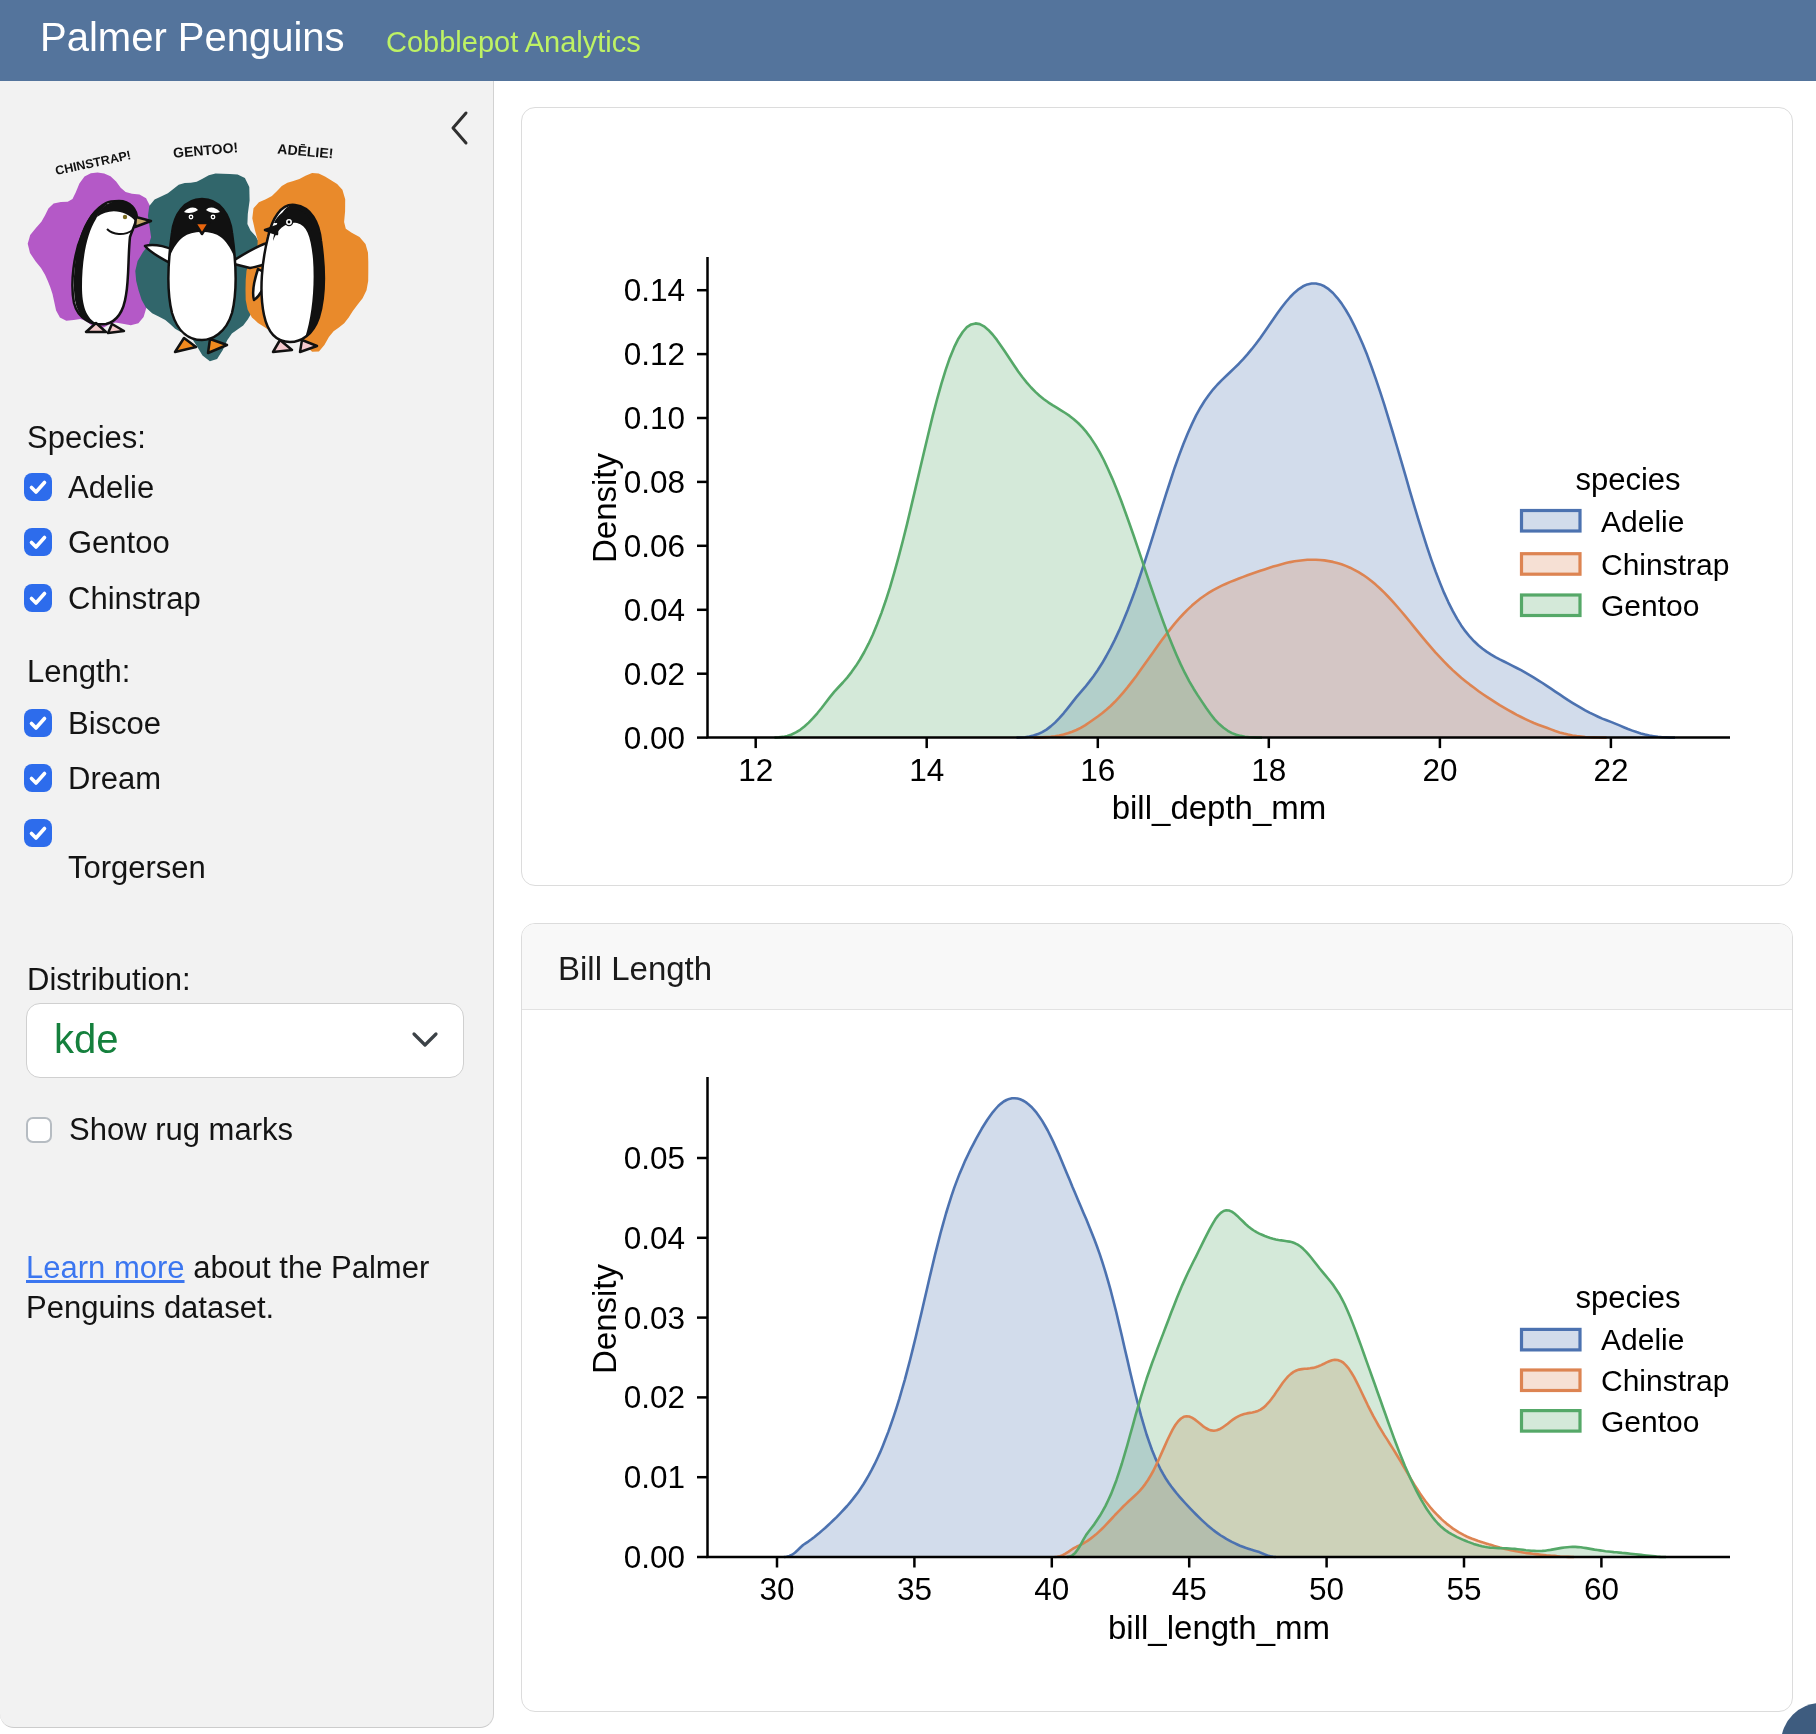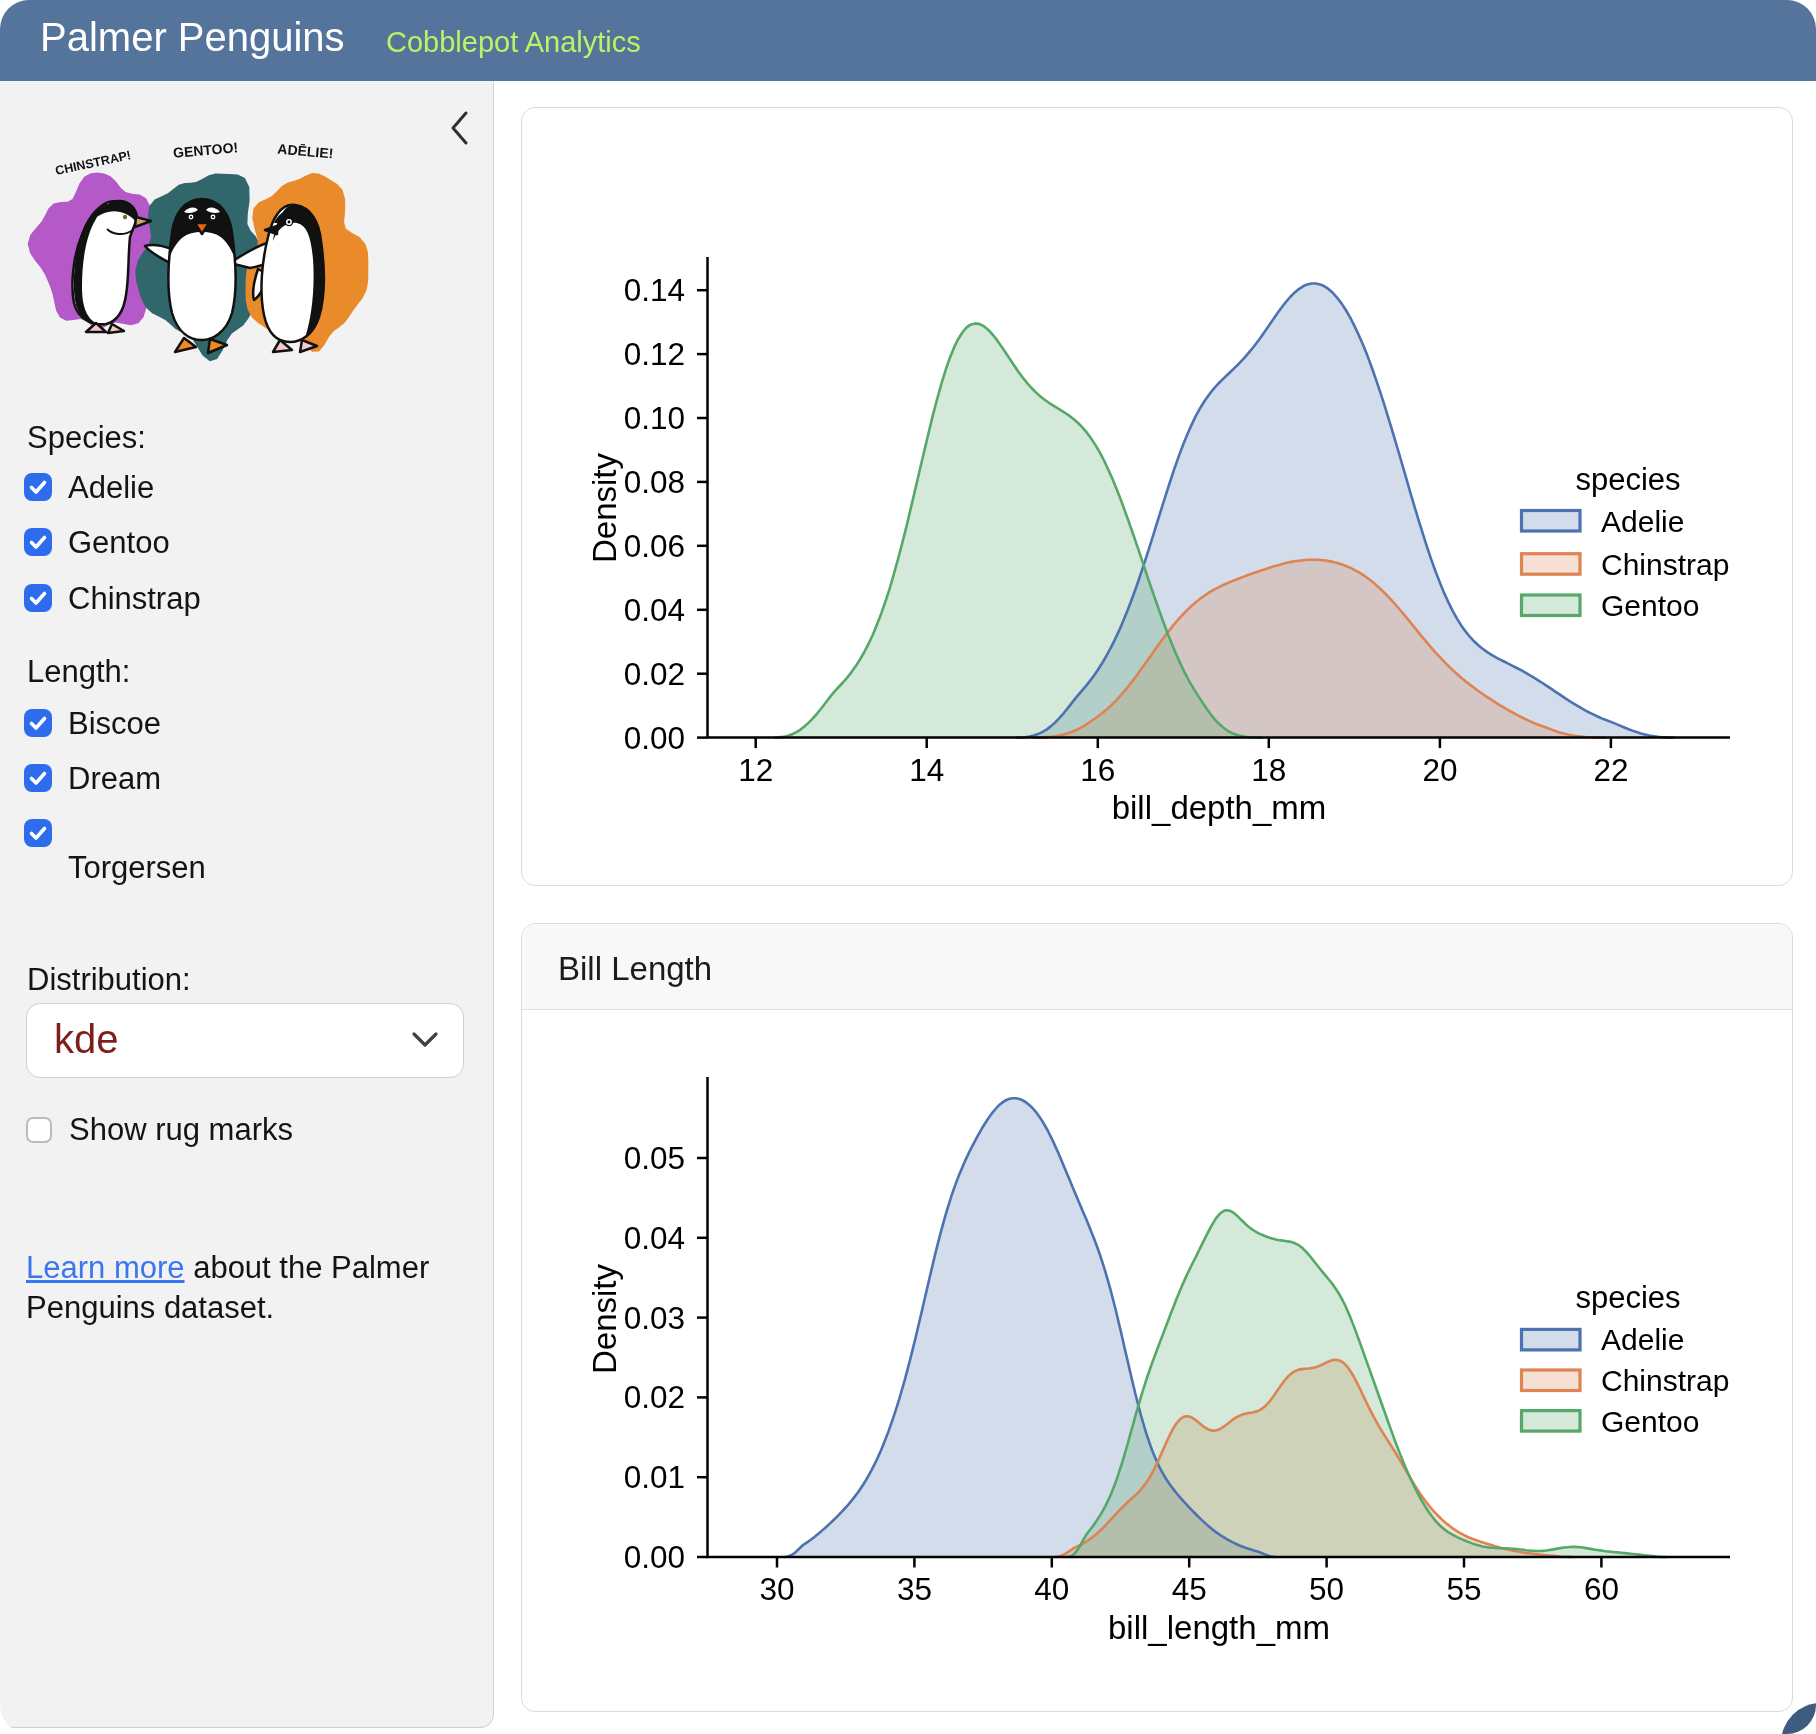--- a/index.html
+++ b/index.html
@@ -1,15 +1,15 @@
 <!DOCTYPE html>
 <html><head><meta charset="utf-8"><style>
 * { margin:0; padding:0; box-sizing:border-box; }
 html,body { width:1816px; height:1734px; background:#fff; font-family:"Liberation Sans", sans-serif; }
-#page { position:relative; width:1816px; height:1734px; overflow:hidden; background:#fff;border-radius:29px; }
+#page { position:relative; width:1816px; height:1734px; overflow:hidden; background:#fff; }
 #hdr { position:absolute; left:0; top:0; width:1816px; height:81px; background:#54749c; }
 #hdr .t1 { position:absolute; left:40px; top:15px; font-size:40px; color:#fff; }
 #hdr .t2 { position:absolute; left:386px; top:26px; font-size:29px; color:#bef264; }
 #sb { position:absolute; left:0; top:81px; width:494px; height:1647px; background:#f2f2f2;
       border-right:1px solid #d2d2d2; border-bottom:1px solid #cccccc; border-radius:0 0 14px 14px; }
 .lbl { position:absolute; font-size:31px; color:#141414; }
 .cblab { position:absolute; font-size:31px; color:#141414; }
 .card { position:absolute; left:521px; width:1272px; background:#fff; border:1.5px solid #dcdcdc; border-radius:14px; overflow:hidden; }
 .chdr { position:absolute; left:0; top:0; width:100%; height:86px; background:#f8f8f8; border-bottom:1.5px solid #e2e2e2; }
 .chdr span { position:absolute; left:36px; top:26px; font-size:33px; color:#1b1b1b; }
@@ -89,21 +89,21 @@
         <path d="M7.5,14.5 L12,19 L20.5,9.5" fill="none" stroke="#fff" stroke-width="3.6" stroke-linecap="round" stroke-linejoin="round"></path>
       </svg></div>
 <div class="cblab" style="left:68px;top:761.1px">Dream</div>
 <div style="position:absolute;left:24px;top:818.9px;width:28px;height:28px;background:#2d6cec;border-radius:8px"><svg width="28" height="28" viewBox="0 0 28 28">
         <path d="M7.5,14.5 L12,19 L20.5,9.5" fill="none" stroke="#fff" stroke-width="3.6" stroke-linecap="round" stroke-linejoin="round"></path>
       </svg></div>
 <div class="cblab" style="left:68px;top:850px">Torgersen</div>
 <div class="lbl" style="left:27px;top:654px">Length:</div>
 <div class="lbl" style="left:27px;top:962px">Distribution:</div>
 <div style="position:absolute;left:26px;top:1003px;width:438px;height:75px;background:#fff;border:1.5px solid #d0d0d0;border-radius:14px"></div>
-<div style="position:absolute;left:54px;top:1017px;font-size:40px;color:#7f1d1d">kde</div>
+<div style="position:absolute;left:54px;top:1017px;font-size:40px;color:#15803d">kde</div>
 <svg style="position:absolute;left:410px;top:1028px" width="30" height="24" viewBox="0 0 30 24">
       <path d="M4,6 L15,17 L26,6" fill="none" stroke="#3c4247" stroke-width="3.2" stroke-linecap="round" stroke-linejoin="round"></path>
     </svg>
 <div style="position:absolute;left:26px;top:1117px;width:26px;height:26px;background:#fff;border:2px solid #b6bcc2;border-radius:7px;box-sizing:border-box"></div>
 <div class="cblab" style="left:69px;top:1112px">Show rug marks</div>
 <div style="position:absolute;left:26px;top:1248px;width:470px;font-size:31px;line-height:40px;color:#141414"><a style="color:#3b76f0;text-decoration:underline">Learn more</a> about the Palmer<br>Penguins dataset.</div>
 <div class="card" style="top:107px;height:779px">
  <svg style="position:absolute;left:0px;top:86px" width="1272" height="690" viewBox="521 193 1272 690">
 <path d="M1015.5,736.6 L1019.8,736.5 L1024.1,736.2 L1028.4,735.6 L1032.6,734.6 L1036.9,733.1 L1041.2,731.1 L1045.5,728.6 L1049.7,725.4 L1054.0,721.6 L1058.3,717.2 L1062.6,712.3 L1066.8,707.1 L1071.1,701.6 L1075.4,696.1 L1079.7,691.1 L1084.0,686.2 L1088.2,680.9 L1092.5,675.2 L1096.8,669.0 L1101.1,662.3 L1105.3,655.0 L1109.6,647.1 L1113.9,638.6 L1118.2,629.4 L1122.4,619.5 L1126.7,609.0 L1131.0,597.8 L1135.3,586.0 L1139.5,573.6 L1143.8,560.6 L1148.1,547.3 L1152.4,533.7 L1156.6,520.0 L1160.9,506.3 L1165.2,492.7 L1169.5,479.5 L1173.7,466.7 L1178.0,454.6 L1182.3,443.2 L1186.6,432.7 L1190.9,423.1 L1195.1,414.4 L1199.4,406.7 L1203.7,399.8 L1208.0,393.7 L1212.2,388.3 L1216.5,383.5 L1220.8,379.1 L1225.1,375.0 L1229.3,371.0 L1233.6,366.9 L1237.9,362.7 L1242.2,358.2 L1246.4,353.4 L1250.7,348.2 L1255.0,342.7 L1259.3,336.9 L1263.5,330.9 L1267.8,324.7 L1272.1,318.4 L1276.4,312.3 L1280.6,306.5 L1284.9,301.0 L1289.2,296.0 L1293.5,291.7 L1297.8,288.1 L1302.0,285.3 L1306.3,283.4 L1310.6,282.5 L1314.9,282.5 L1319.1,283.4 L1323.4,285.3 L1327.7,288.2 L1332.0,292.0 L1336.2,296.8 L1340.5,302.4 L1344.8,309.0 L1349.1,316.4 L1353.3,324.6 L1357.6,333.7 L1361.9,343.5 L1366.2,354.1 L1370.4,365.5 L1374.7,377.6 L1379.0,390.3 L1383.3,403.6 L1387.5,417.3 L1391.8,431.5 L1396.1,446.0 L1400.4,460.7 L1404.7,475.4 L1408.9,490.1 L1413.2,504.6 L1417.5,518.9 L1421.8,532.7 L1426.0,545.9 L1430.3,558.6 L1434.6,570.5 L1438.9,581.6 L1443.1,591.9 L1447.4,601.3 L1451.7,609.9 L1456.0,617.6 L1460.2,624.4 L1464.5,630.4 L1468.8,635.7 L1473.1,640.3 L1477.3,644.3 L1481.6,647.8 L1485.9,650.9 L1490.2,653.6 L1494.4,656.1 L1498.7,658.4 L1503.0,660.5 L1507.3,662.7 L1511.6,664.8 L1515.8,667.0 L1520.1,669.2 L1524.4,671.6 L1528.7,674.1 L1532.9,676.6 L1537.2,679.3 L1541.5,682.0 L1545.8,684.9 L1550.0,687.7 L1554.3,690.6 L1558.6,693.4 L1562.9,696.3 L1567.1,699.1 L1571.4,701.8 L1575.7,704.4 L1580.0,706.9 L1584.2,709.3 L1588.5,711.6 L1592.8,713.7 L1597.1,715.7 L1601.3,717.6 L1605.6,719.3 L1609.9,720.9 L1614.2,722.6 L1618.5,724.4 L1622.7,726.2 L1627.0,728.0 L1631.3,729.6 L1635.6,731.1 L1639.8,732.4 L1644.1,733.6 L1648.4,734.5 L1652.7,735.2 L1656.9,735.8 L1661.2,736.2 L1665.5,736.4 L1669.8,736.6 L1674.0,736.6 L1674.0,736.6 L1015.5,736.6 Z" fill="#4c72b0" fill-opacity="0.25" stroke="none"></path>
 <path d="M1032.6,736.6 L1036.9,736.6 L1041.2,736.4 L1045.5,736.1 L1049.7,735.8 L1054.0,735.2 L1058.3,734.5 L1062.6,733.5 L1066.8,732.3 L1071.1,730.8 L1075.4,729.0 L1079.7,726.8 L1084.0,724.3 L1088.2,721.5 L1092.5,718.5 L1096.8,715.5 L1101.1,712.3 L1105.3,708.8 L1109.6,705.0 L1113.9,700.8 L1118.2,696.2 L1122.4,691.3 L1126.7,686.1 L1131.0,680.6 L1135.3,675.0 L1139.5,669.1 L1143.8,663.1 L1148.1,657.1 L1152.4,651.0 L1156.6,645.0 L1160.9,639.1 L1165.2,633.4 L1169.5,627.9 L1173.7,622.6 L1178.0,617.6 L1182.3,613.0 L1186.6,608.6 L1190.9,604.6 L1195.1,600.9 L1199.4,597.5 L1203.7,594.5 L1208.0,591.7 L1212.2,589.1 L1216.5,586.8 L1220.8,584.7 L1225.1,582.7 L1229.3,580.9 L1233.6,579.2 L1237.9,577.5 L1242.2,575.9 L1246.4,574.3 L1250.7,572.8 L1255.0,571.3 L1259.3,569.8 L1263.5,568.4 L1267.8,567.0 L1272.1,565.6 L1276.4,564.4 L1280.6,563.2 L1284.9,562.1 L1289.2,561.1 L1293.5,560.3 L1297.8,559.7 L1302.0,559.2 L1306.3,558.8 L1310.6,558.7 L1314.9,558.7 L1319.1,559.0 L1323.4,559.4 L1327.7,560.1 L1332.0,560.9 L1336.2,562.0 L1340.5,563.3 L1344.8,564.9 L1349.1,566.7 L1353.3,568.8 L1357.6,571.2 L1361.9,573.8 L1366.2,576.8 L1370.4,580.0 L1374.7,583.6 L1379.0,587.5 L1383.3,591.6 L1387.5,596.0 L1391.8,600.6 L1396.1,605.5 L1400.4,610.5 L1404.7,615.6 L1408.9,620.8 L1413.2,626.1 L1417.5,631.4 L1421.8,636.6 L1426.0,641.7 L1430.3,646.7 L1434.6,651.6 L1438.9,656.2 L1443.1,660.7 L1447.4,665.0 L1451.7,669.1 L1456.0,673.0 L1460.2,676.7 L1464.5,680.2 L1468.8,683.6 L1473.1,686.8 L1477.3,690.0 L1481.6,693.0 L1485.9,695.9 L1490.2,698.7 L1494.4,701.4 L1498.7,704.1 L1503.0,706.6 L1507.3,709.1 L1511.6,711.5 L1515.8,713.8 L1520.1,716.0 L1524.4,718.1 L1528.7,720.1 L1532.9,722.0 L1537.2,723.7 L1541.5,725.3 L1545.8,726.8 L1550.0,728.4 L1554.3,730.0 L1558.6,731.4 L1562.9,732.6 L1567.1,733.6 L1571.4,734.5 L1575.7,735.1 L1580.0,735.6 L1584.2,736.0 L1588.5,736.3 L1592.8,736.4 L1597.1,736.5 L1601.3,736.6 L1605.6,736.6 L1605.6,736.6 L1032.6,736.6 Z" fill="#dd8452" fill-opacity="0.25" stroke="none"></path>

